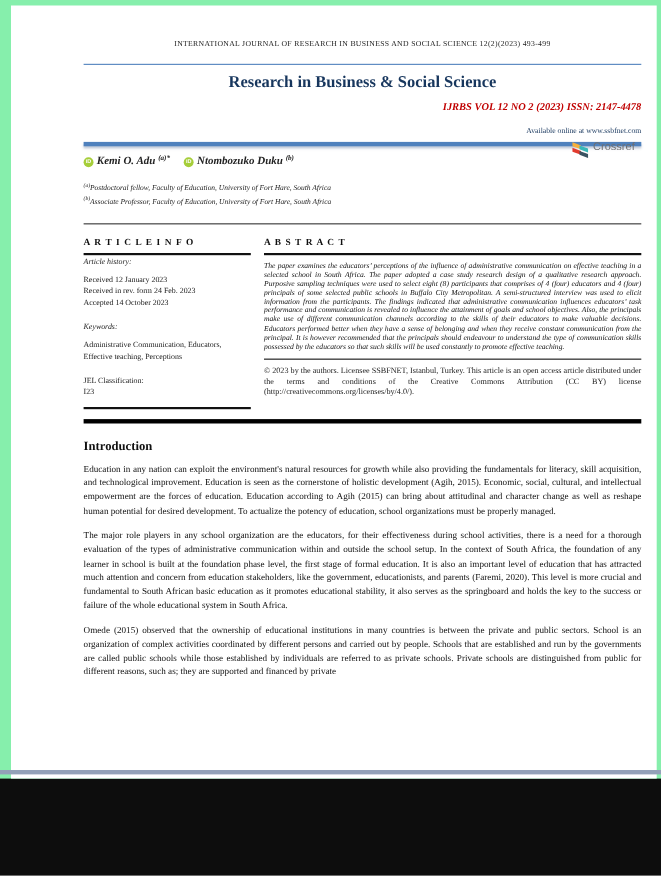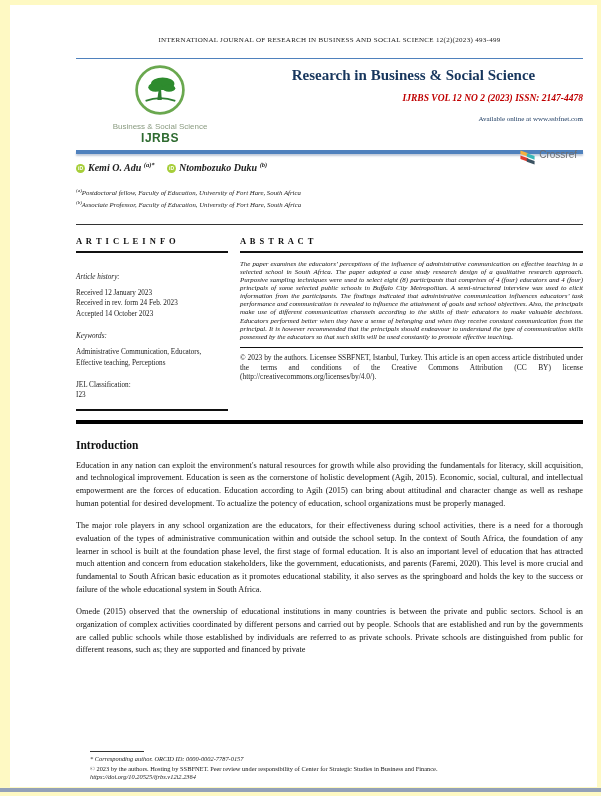--- a/index.html
+++ b/index.html
@@ -1,16 +1,16 @@
 <!DOCTYPE html>
 <html><head>
 <meta charset="utf-8">
 <style>
   html,body{margin:0;padding:0;background:#0d0d0d;}
-  #screen{position:relative;width:601px;height:796px;background:#fef9c3;overflow:hidden;
+  #screen{position:relative;width:601px;height:708px;background:#86efac;overflow:hidden;
           font-family:"Liberation Serif", serif;color:#1a1a1a;}
   .page{position:absolute;left:10px;top:5px;width:587px;height:782px;background:#ffffff;overflow:hidden;}
   .content{padding:0 14px 0 66px;}
 
   
   .journal-line{margin-top:31px;text-align:center;font-size:7px;letter-spacing:.3px;color:#222;}
   .rule-thin-blue{margin-top:14px;height:1px;background:#4f81bd;}
   .header-row{display:flex;margin-top:2px;}
   .logo-block{width:168px;text-align:center;padding-top:2px;}
   .logo-name{font-family:"Liberation Sans",sans-serif;font-size:8px;color:#8a9b80;margin-top:1px;}
@@ -36,21 +36,21 @@
   .affils{margin-top:13px;font-size:6.8px;font-style:italic;line-height:9.5px;color:#222;}
   .affil-sup{font-size:5px;vertical-align:3px;font-style:italic;}
   .rule-thin-black{margin-top:15px;height:1px;background:#333;}
 
   
   .info-section{display:flex;margin-top:11px;}
   .col-left{width:152px;margin-right:12px;}
   .col-right{flex:1;}
   .col-heading{font-size:8.5px;font-weight:bold;letter-spacing:1px;color:#111;}
   .col-rule{height:1.5px;background:#111;margin-top:5px;}
-  .lbl-italic{font-size:7.2px;font-style:italic;margin-top:20px;}
+  .lbl-italic{font-size:7.2px;font-style:italic;margin-top:2px;}
   .info-lines{font-size:7.2px;line-height:10.5px;margin-top:7px;}
   .keywords{font-size:7.2px;line-height:11px;margin-top:7px;}
   .jel-label{font-size:7.2px;margin-top:12px;}
   .jel-value{font-size:7.2px;margin-top:2px;}
   .col-left .col-rule.bottom{margin-top:10px;}
   .abstract-text{font-size:6.9px;font-style:italic;line-height:8.15px;text-align:justify;margin-top:7px;color:#111;}
   .license-rule{height:1px;background:#111;margin-top:6px;}
   .license-text{font-size:7.4px;line-height:9.6px;text-align:justify;margin-top:5px;}
   .rule-thick-black{margin-top:9px;height:4px;background:#000;}
 
@@ -70,34 +70,20 @@
 <body>
 
 <div id="screen">
   <div class="page">
     <div class="content">
 
       <div class="journal-line">INTERNATIONAL JOURNAL OF RESEARCH IN BUSINESS AND SOCIAL SCIENCE 12(2)(2023) 493-499</div>
       <div class="rule-thin-blue"></div>
 
       <div class="header-row">
-        <div class="logo-block">
-          <span>
-            <svg width="54" height="54" viewBox="0 0 60 60">
-              <circle cx="30" cy="30" r="26" fill="none" stroke="#6aa84f" stroke-width="3"></circle>
-              <path d="M14 42 Q30 36 47 42" stroke="#2e7d32" stroke-width="2" fill="none"></path>
-              <path d="M27 41 L29 26 L31 26 L32 41 Z" fill="#2e7d32"></path>
-              <ellipse cx="33" cy="23" rx="13" ry="7" fill="#2e8b2e"></ellipse>
-              <ellipse cx="25" cy="27" rx="8" ry="5" fill="#2e8b2e"></ellipse>
-              <ellipse cx="40" cy="28" rx="7" ry="4" fill="#2e8b2e"></ellipse>
-            </svg>
-          </span>
-          <div class="logo-name">Business &amp; Social Science</div>
-          <div class="logo-acr">IJRBS</div>
-        </div>
         <div class="journal-block">
           <div class="journal-name">Research in Business &amp; Social Science</div>
           <div class="issue-line">IJRBS VOL 12 NO 2 (2023) ISSN: 2147-4478</div>
           <div class="avail">Available online at www.ssbfnet.com</div>
         </div>
       </div>
 
       <div class="rule-thick-blue"></div>
 
 

